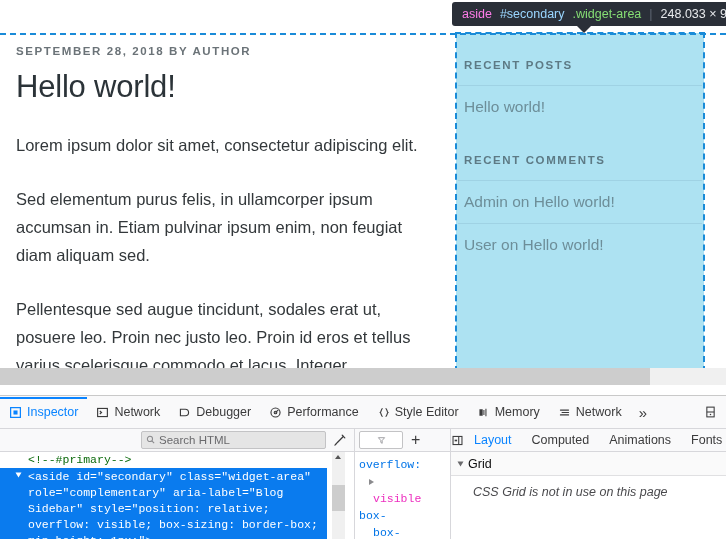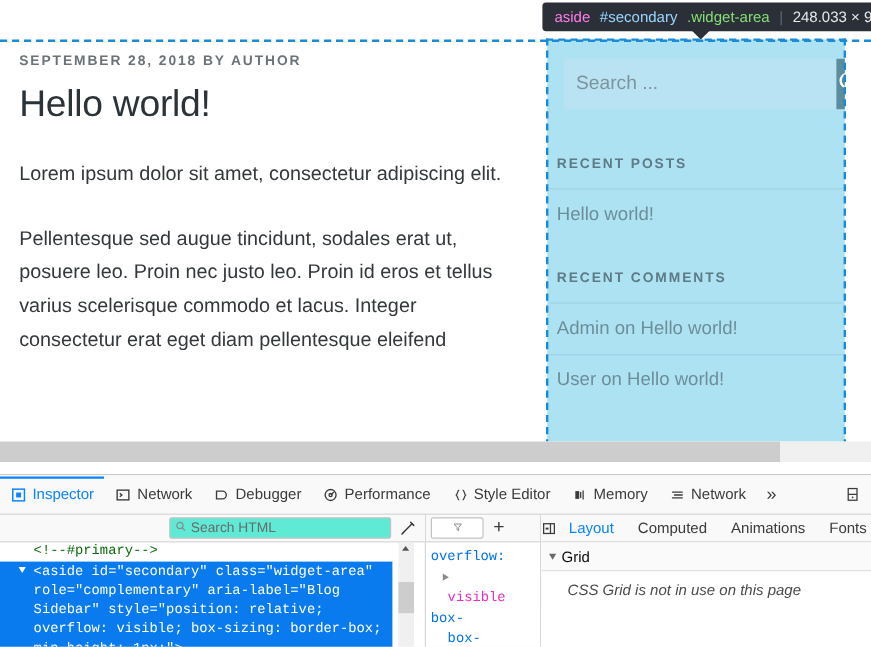--- a/index.html
+++ b/index.html
@@ -251,21 +251,21 @@
     border-bottom: 1px solid #d7d7db;
     display: flex;
     align-items: center;
     justify-content: flex-end;
     padding-right: 4px;
     gap: 4px;
   }
   .search-html {
     width: 175px;
     height: 16px;
-    background: #5eead4;
+    background: #e5e5e5;
     border: 1px solid #c3c3c5;
     border-radius: 2px;
     display: flex;
     align-items: center;
     gap: 4px;
     padding: 0 4px;
     font-size: 11.5px;
     color: #6a6a6d;
   }
   .tb-icon {
@@ -445,37 +445,27 @@
 
   <div id="page">
 
     <div class="guide-h" style="top:33px;"></div>
 
     <div id="article">
       <div class="post-meta">SEPTEMBER 28, 2018 BY AUTHOR</div>
       <h1 class="post-title">Hello world!</h1>
       <div class="post-body">
         <p>Lorem ipsum dolor sit amet, consectetur adipiscing elit.</p>
+        <p>Sed elementum purus felis, in ullamcorper ipsum accumsan in. Etiam pulvinar ipsum enim, non feugiat diam aliquam sed.</p>
         <p>Pellentesque sed augue tincidunt, sodales erat ut, posuere leo. Proin nec justo leo. Proin id eros et tellus varius scelerisque commodo et lacus. Integer consectetur erat eget diam pellentesque eleifend</p>
       </div>
     </div>
 
     <aside id="sidebar">
 
-      <div class="widget search-widget">
-        <input class="search-field" type="text" placeholder="Search ..." style="">
-        <button class="search-submit">
-          <span>
-            <svg width="21" height="21" viewBox="0 0 24 24" fill="none" stroke="#ffffff" stroke-width="2.2" stroke-linecap="round">
-              <circle cx="10.5" cy="10.5" r="6.5"></circle>
-              <line x1="15.5" y1="15.5" x2="21" y2="21"></line>
-            </svg>
-          </span>
-        </button>
-      </div>
 
       <div class="widget rp-block">
         <h2 class="widget-title">RECENT POSTS</h2>
         <ul class="widget-list">
           <li>
             <a href="#">Hello world!</a>
           </li>
         </ul>
       </div>
 

